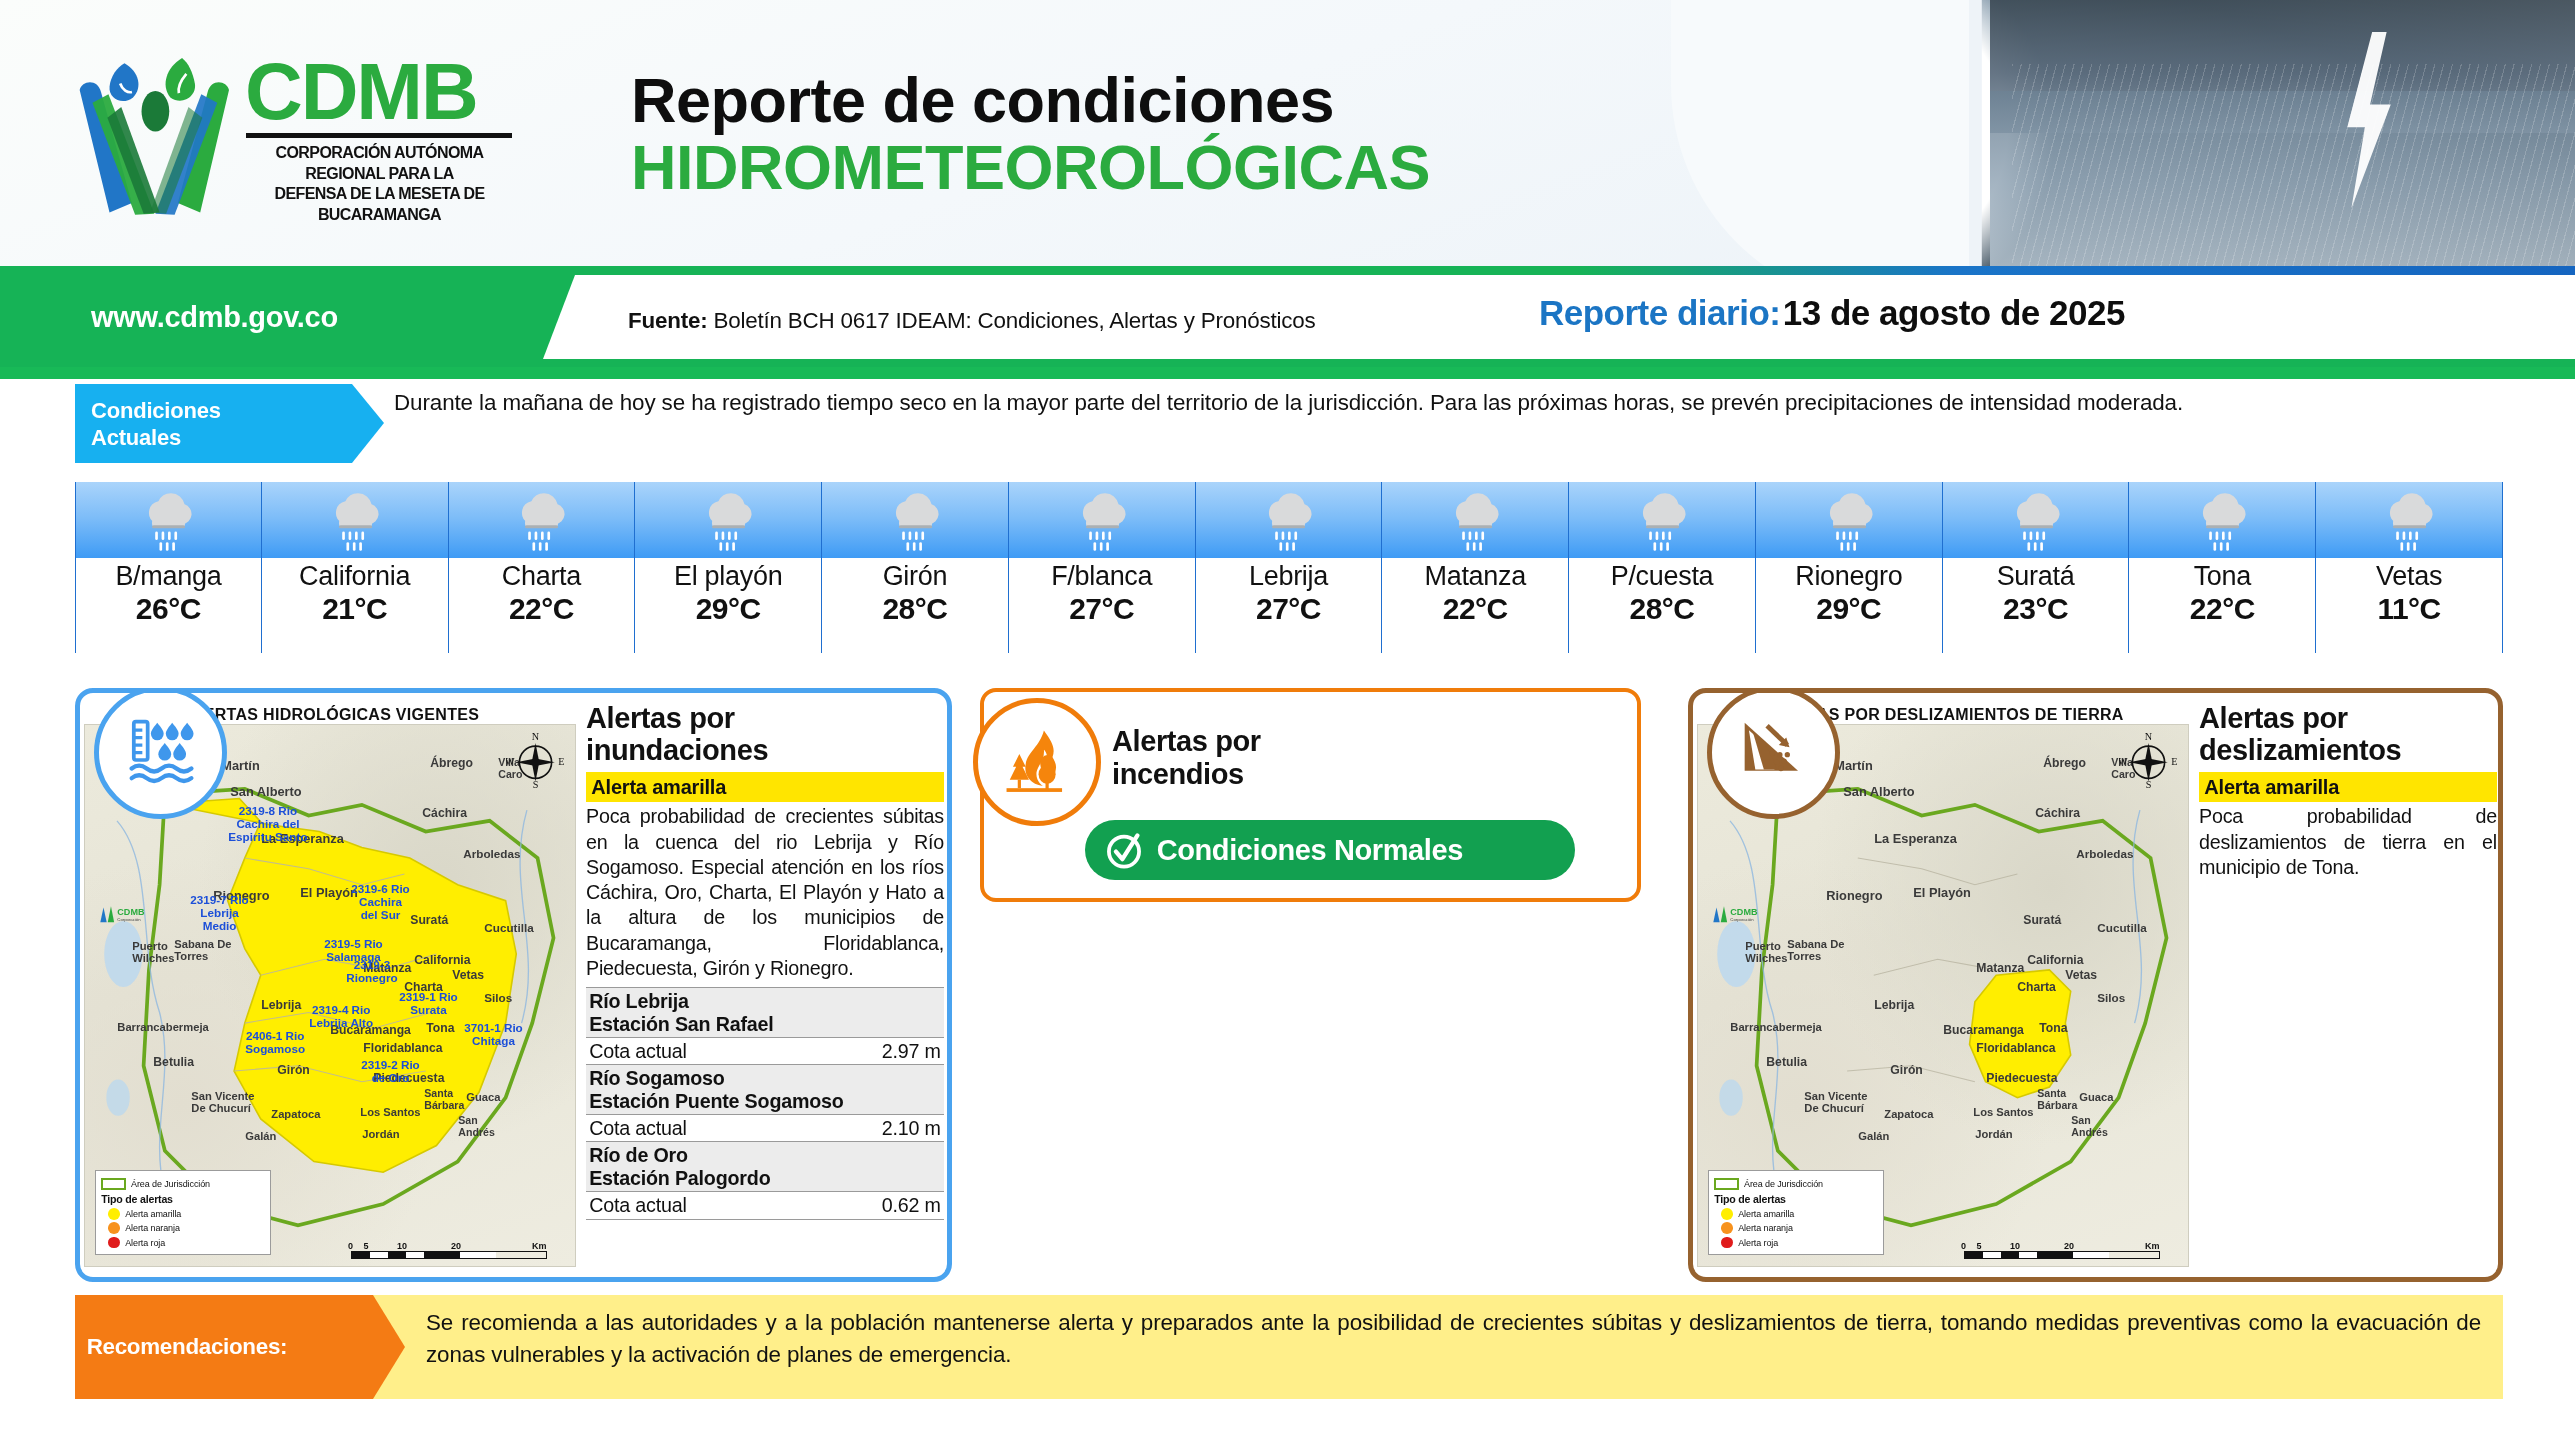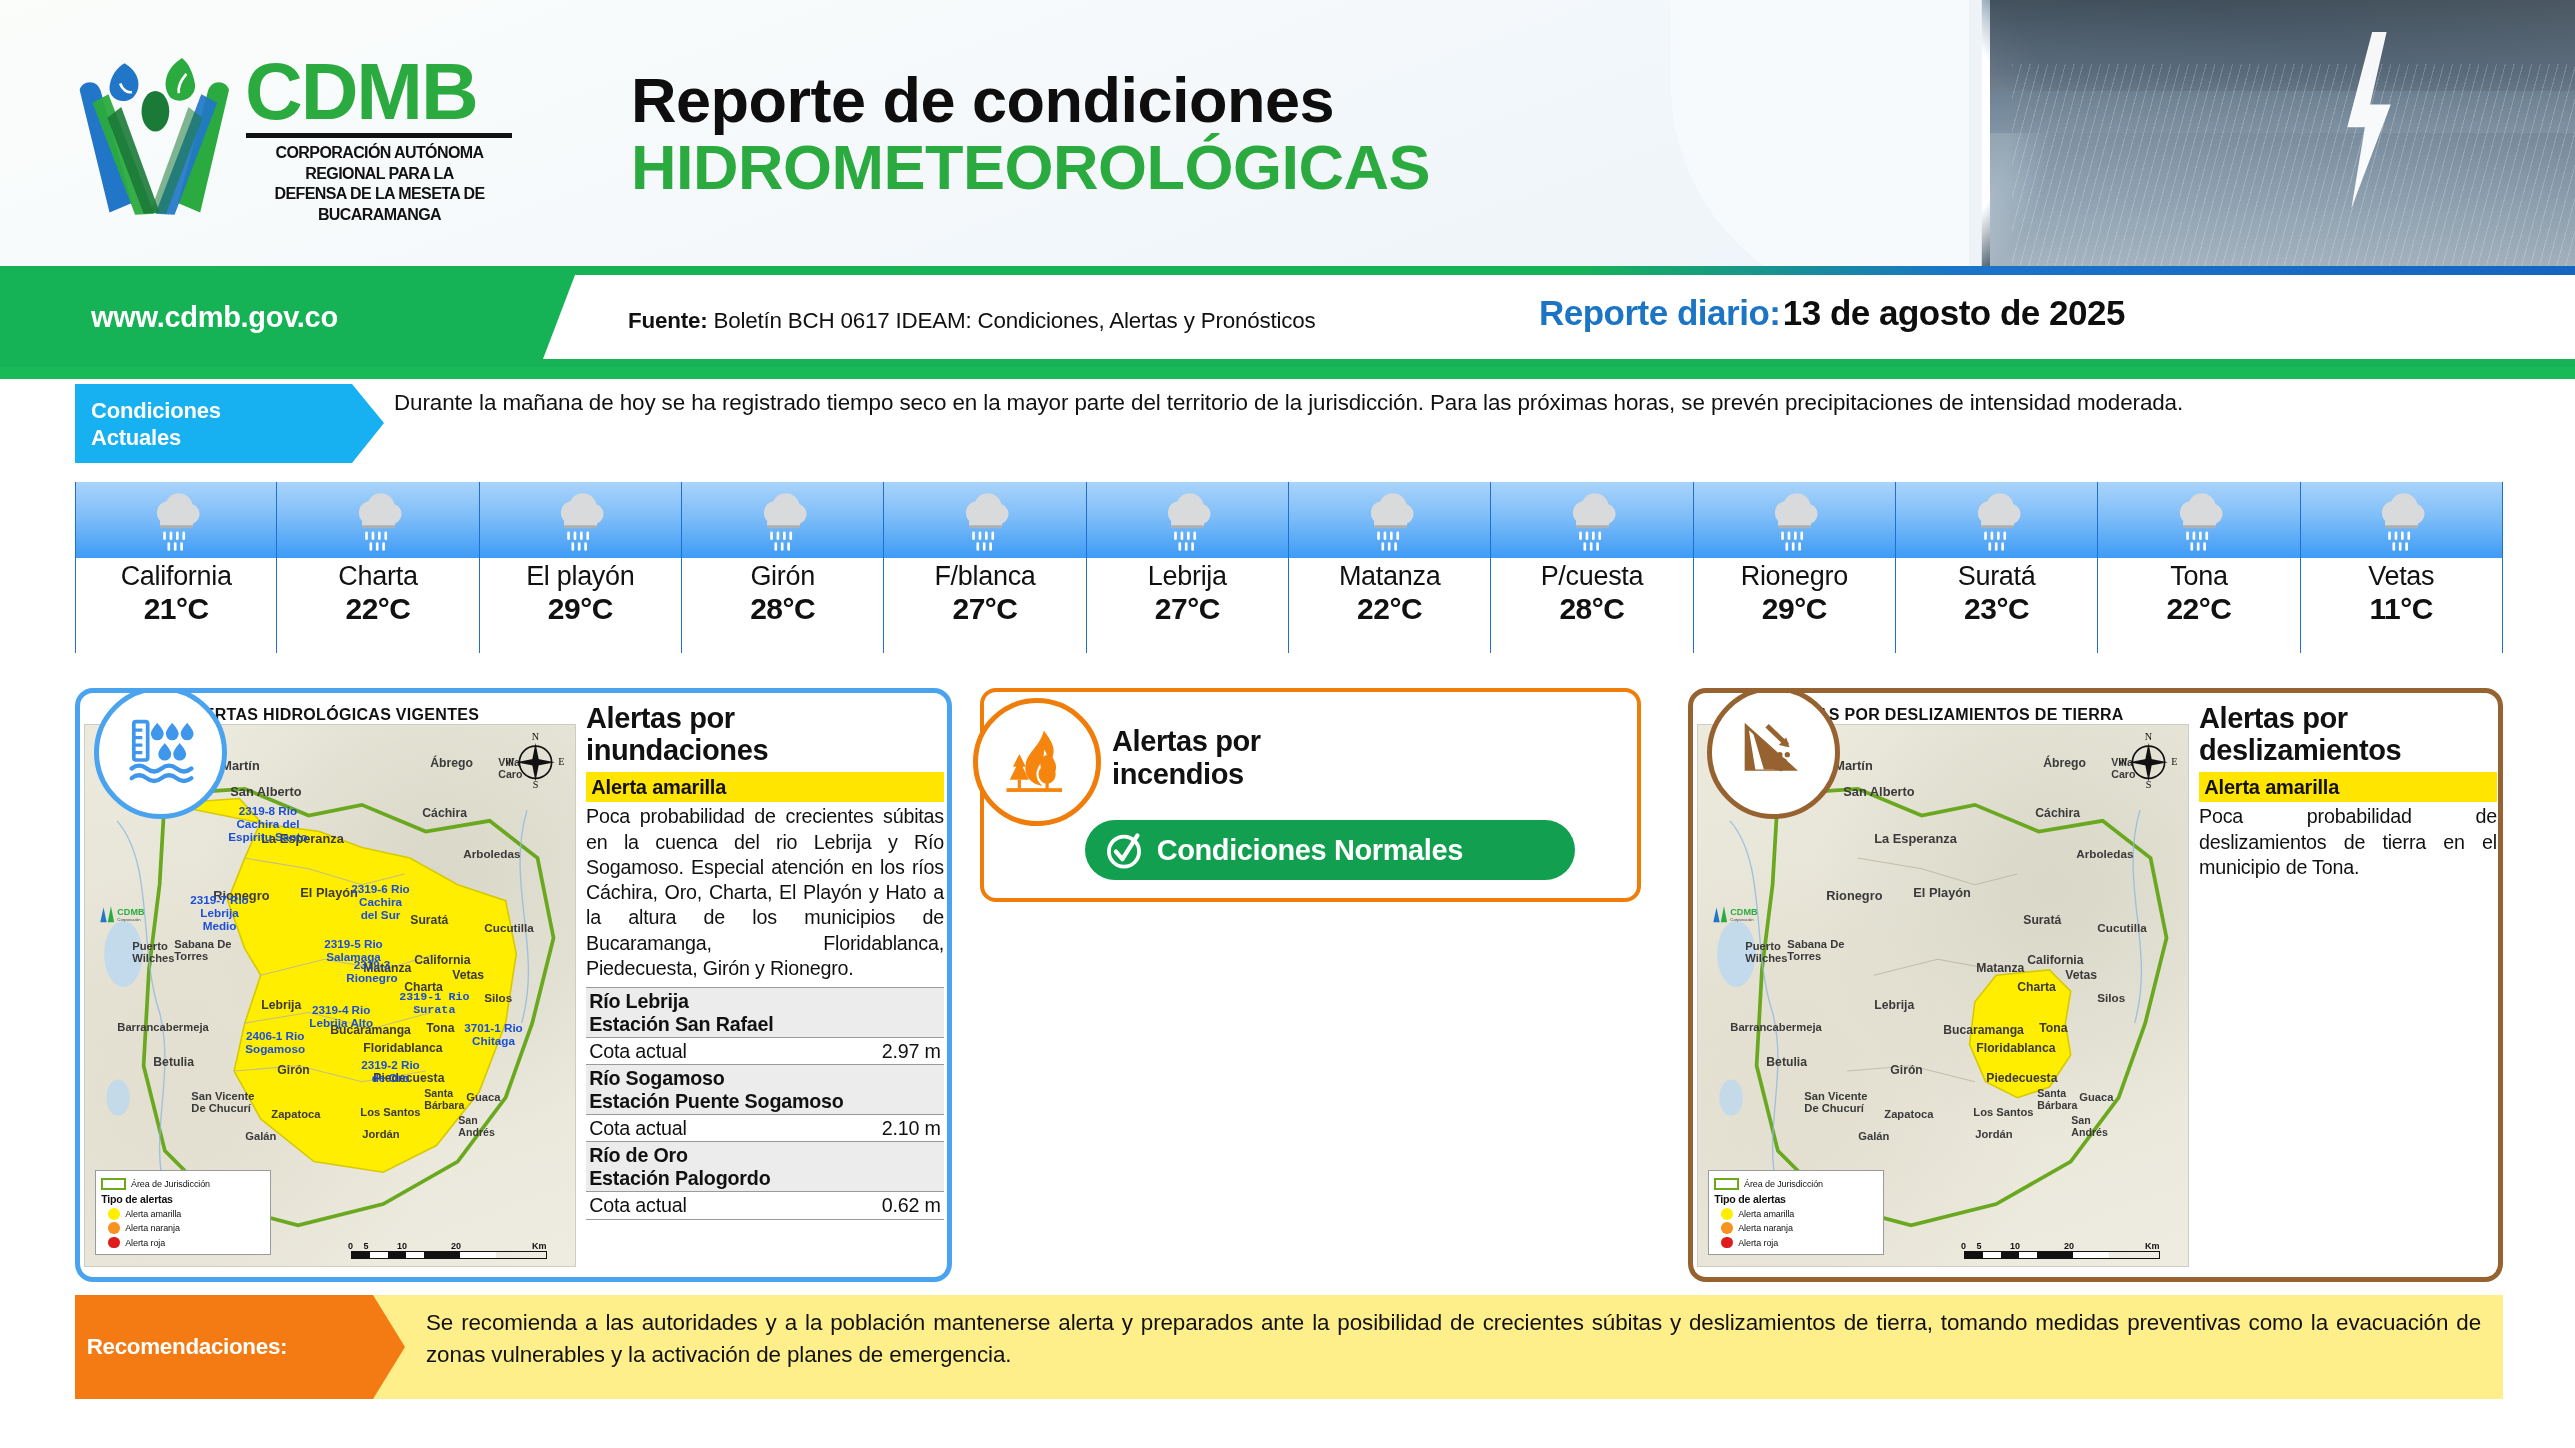--- a/index.html
+++ b/index.html
@@ -295,20 +295,44 @@
 
   <div class="cond-row">
     <div class="cond-tag">
       <div>Condiciones</div>
       <div>Actuales</div>
     </div>
     <div class="cond-text">Durante la mañana de hoy se ha registrado tiempo seco en la mayor parte del territorio de la jurisdicción. Para las próximas horas, se prevén precipitaciones de intensidad moderada.</div>
   </div>
 
   <div class="temps" id="temps">
+      <div class="tcell">
+        <div class="tcell-icon">
+          <svg class="rainicon" width="64" height="63" viewBox="0 0 120 118">
+            <g>
+              <path d="M36 60 a22 22 0 0 1 6 -41 a26 26 0 0 1 24 -15 a26 26 0 0 1 25 21 a19 19 0 0 1 -4 37 Z" fill="#d9dadb"></path>
+              <rect x="30" y="52" width="62" height="16" rx="7" fill="#d9dadb"></rect>
+              <rect x="30" y="64" width="62" height="6" rx="3" fill="#aab0b4"></rect>
+            </g>
+            <g fill="#ffffff">
+              <rect x="36" y="76" width="5" height="16" rx="2.5"></rect>
+              <rect x="48" y="76" width="5" height="16" rx="2.5"></rect>
+              <rect x="60" y="76" width="5" height="16" rx="2.5"></rect>
+              <rect x="72" y="76" width="5" height="16" rx="2.5"></rect>
+              <rect x="44" y="96" width="5" height="16" rx="2.5"></rect>
+              <rect x="56" y="96" width="5" height="16" rx="2.5"></rect>
+              <rect x="68" y="96" width="5" height="16" rx="2.5"></rect>
+            </g>
+          </svg>
+        </div>
+        <div class="tcell-body">
+          <div class="tname">B/manga</div>
+          <div class="tval">26°C</div>
+        </div>
+      </div>
       <div class="tcell">
         <div class="tcell-icon">
           <svg class="rainicon" width="64" height="63" viewBox="0 0 120 118">
             <g>
               <path d="M36 60 a22 22 0 0 1 6 -41 a26 26 0 0 1 24 -15 a26 26 0 0 1 25 21 a19 19 0 0 1 -4 37 Z" fill="#d9dadb"></path>
               <rect x="30" y="52" width="62" height="16" rx="7" fill="#d9dadb"></rect>
               <rect x="30" y="64" width="62" height="6" rx="3" fill="#aab0b4"></rect>
             </g>
             <g fill="#ffffff">
               <rect x="36" y="76" width="5" height="16" rx="2.5"></rect>
@@ -663,21 +687,21 @@
               <div class="mlabel-blue" style="left: 105px; top: 169px; font-size: 11.7px; white-space: pre;">2319-7 Rio
 Lebrija
 Medio</div>
               <div class="mlabel-blue" style="left: 266px; top: 158px; font-size: 11.7px; white-space: pre;">2319-6 Rio
 Cachira
 del Sur</div>
               <div class="mlabel-blue" style="left: 239px; top: 213px; font-size: 11.7px; white-space: pre;">2319-5 Rio
 Salamaga</div>
               <div class="mlabel-blue" style="left: 261px; top: 234px; font-size: 11.7px; white-space: pre;">2319-3
 Rionegro</div>
-              <div class="mlabel-blue" style="left: 314px; top: 266px; font-size: 11.7px; white-space: pre; font-family: Liberation Mono, monospace;">2319-1 Rio
+              <div class="mlabel-blue" style="left: 314px; top: 266px; font-size: 11.7px; white-space: pre;">2319-1 Rio
 Surata</div>
               <div class="mlabel-blue" style="left: 224px; top: 279px; font-size: 11.7px; white-space: pre;">2319-4 Rio
 Lebrija Alto</div>
               <div class="mlabel-blue" style="left: 160px; top: 305px; font-size: 11.7px; white-space: pre;">2406-1 Rio
 Sogamoso</div>
               <div class="mlabel-blue" style="left: 276px; top: 334px; font-size: 11.7px; white-space: pre;">2319-2 Rio
 de Oro</div>
               <div class="mlabel-blue" style="left: 379px; top: 297px; font-size: 11.7px; white-space: pre;">3701-1 Rio
 Chitaga</div>
             </div>

